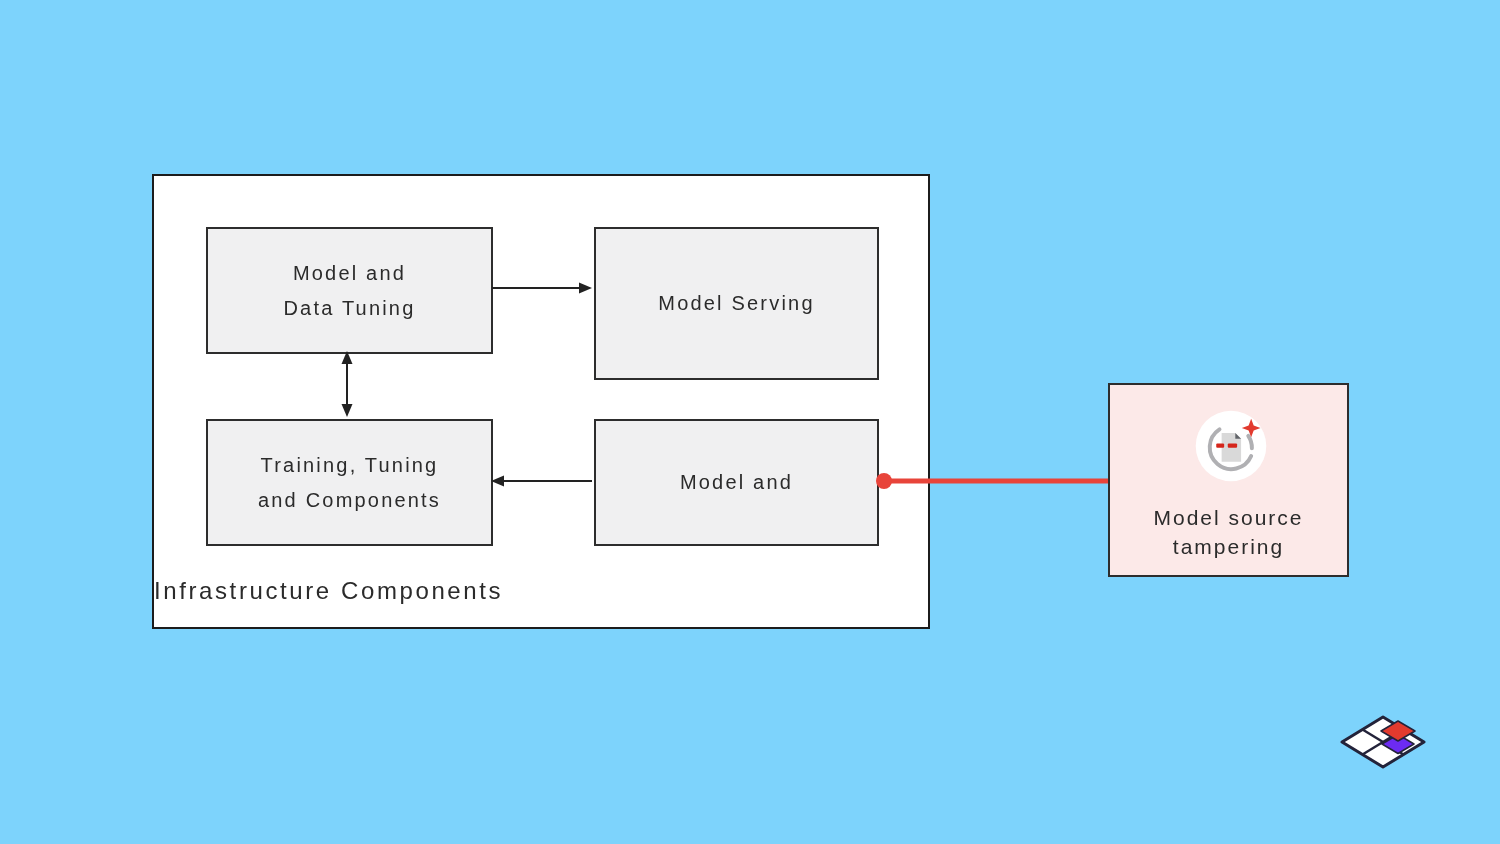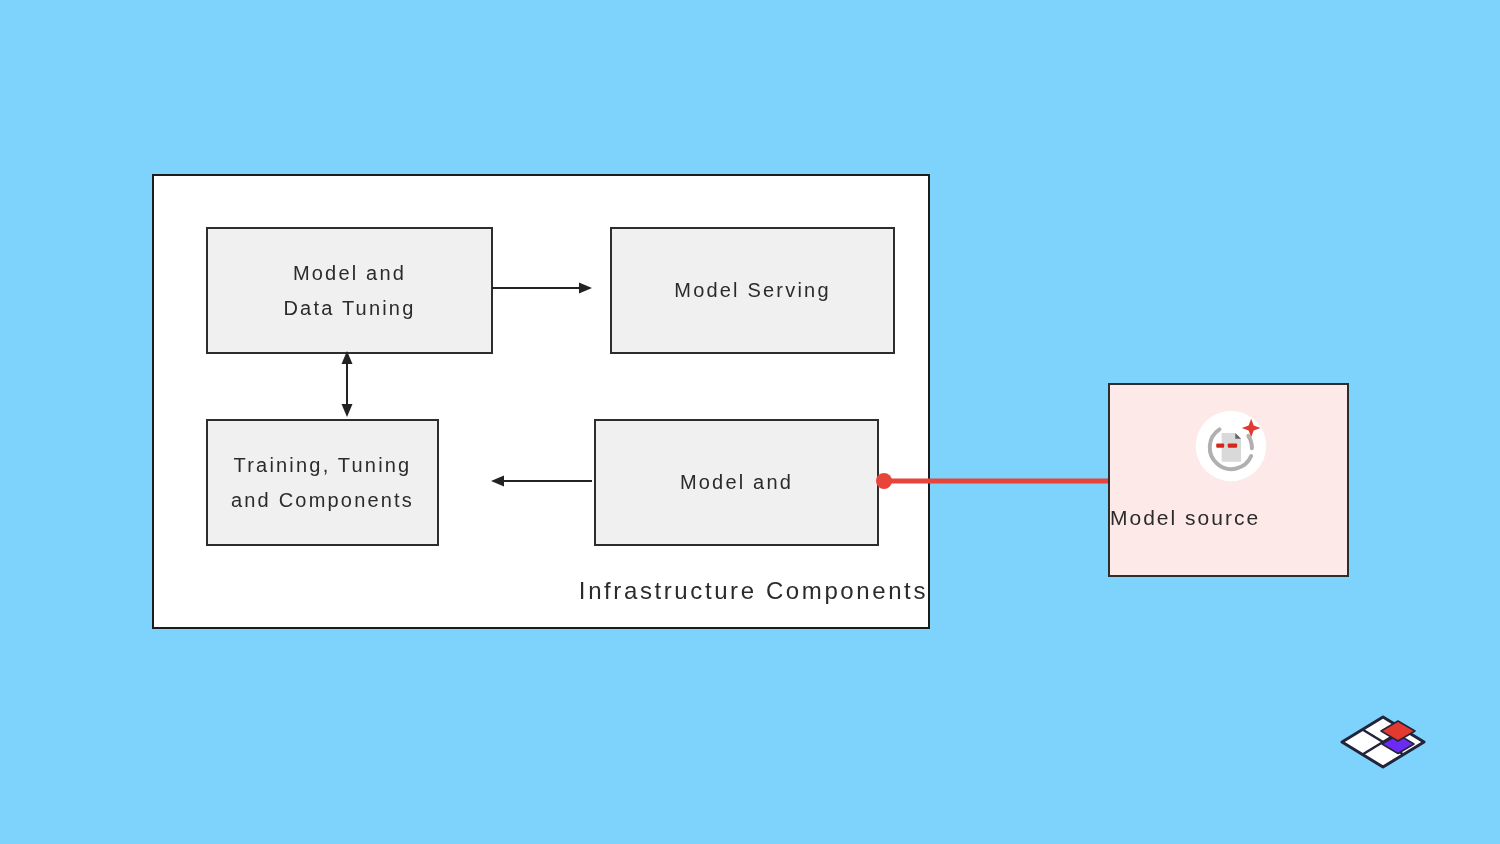--- a/index.html
+++ b/index.html
@@ -36,29 +36,29 @@
     flex-direction: column;
     align-items: center;
     justify-content: center;
     text-align: center;
     font-size: 20px;
     line-height: 35px;
     letter-spacing: 2.2px;
     color: #2b2b2b;
   }
   .node-storage    { left: 52px;  top: 51px;  width: 287px; height: 127px; }
-  .node-serving    { left: 440px; top: 51px;  width: 285px; height: 127px; margin-left: 16px; }
-  .node-training   { left: 52px;  top: 243px; width: 233px; height: 127px; }
+  .node-serving    { left: 440px; top: 51px;  width: 285px; height: 153px; }
+  .node-training   { left: 52px;  top: 243px; width: 287px; height: 127px; }
   .node-frameworks { left: 440px; top: 243px; width: 285px; height: 127px; }
   .container-label {
     position: absolute;
     left: 0;
     right: 0;
     bottom: 22px;
-    text-align: right;
+    text-align: left;
     font-size: 24px;
     letter-spacing: 2.6px;
     color: #2b2b2b;
   }
   .overlay-svg {
     position: absolute;
     left: 0;
     top: 0;
     width: 1500px;
     height: 844px;
@@ -79,21 +79,21 @@
     left: 85px;
     top: 25px;
     width: 72px;
     height: 72px;
   }
   .threat-label {
     position: absolute;
     left: 0;
     right: 0;
     top: 118px;
-    text-align: left;
+    text-align: center;
     font-size: 21px;
     line-height: 29px;
     letter-spacing: 2px;
     color: #2b2b2b;
   }
   .brand-logo {
     position: absolute;
     left: 1335px;
     top: 697px;
     width: 100px;
@@ -164,20 +164,21 @@
         <path d="M 56 32 L 64 40 L 56 40 Z" fill="#606368"></path>
 
         <rect x="29.5" y="46.5" width="11" height="6" rx="1.5" fill="#d5261b"></rect>
         <rect x="45.5" y="46.5" width="13" height="6" rx="1.5" fill="#d5261b"></rect>
 
         <path d="M 78 12 L 81.5 21.5 L 91 25 L 81.5 28.5 L 78 38 L 74.5 28.5 L 65 25 L 74.5 21.5 Z" fill="#e23a2e"></path>
       </svg>
     </div>
     <div class="threat-label">
       <div>Model source</div>
+      <div>tampering</div>
     </div>
   </div>
 
   <div class="brand-logo">
     <svg viewBox="0 0 100 80" width="100" height="80">
 
       <polygon points="7,45 48,20 89,45 48,70" fill="#ffffff" stroke="#23233a" stroke-width="3" stroke-linejoin="round"></polygon>
       <line x1="27.5" y1="32.5" x2="68.5" y2="57.5" stroke="#23233a" stroke-width="2.5"></line>
       <line x1="68.5" y1="32.5" x2="27.5" y2="57.5" stroke="#23233a" stroke-width="2.5"></line>
 

